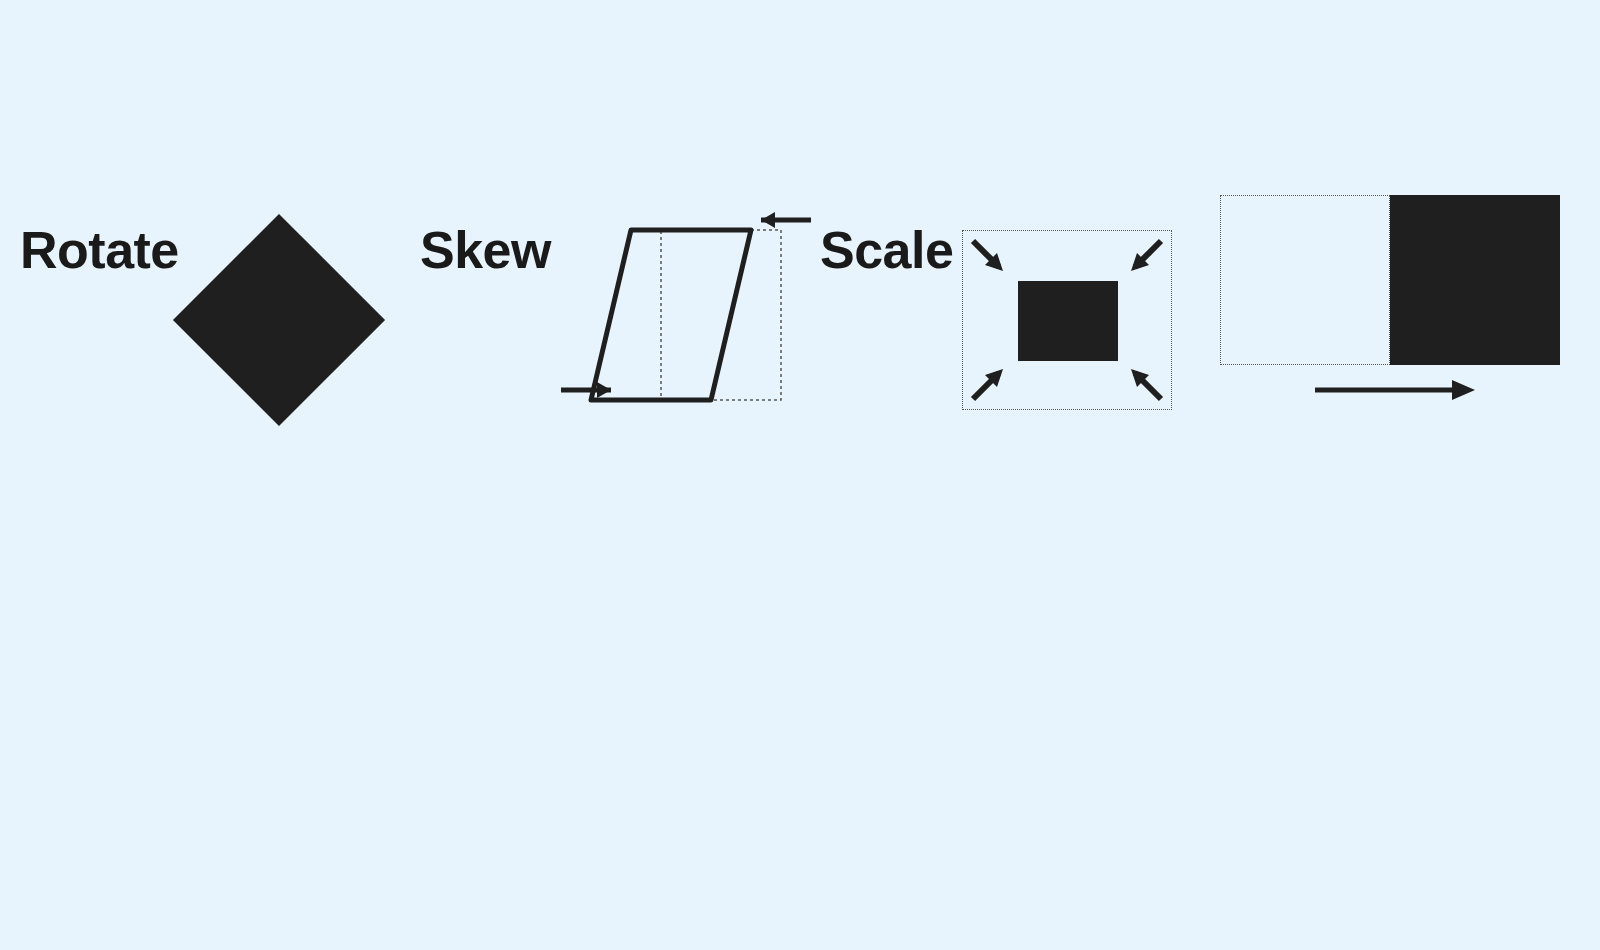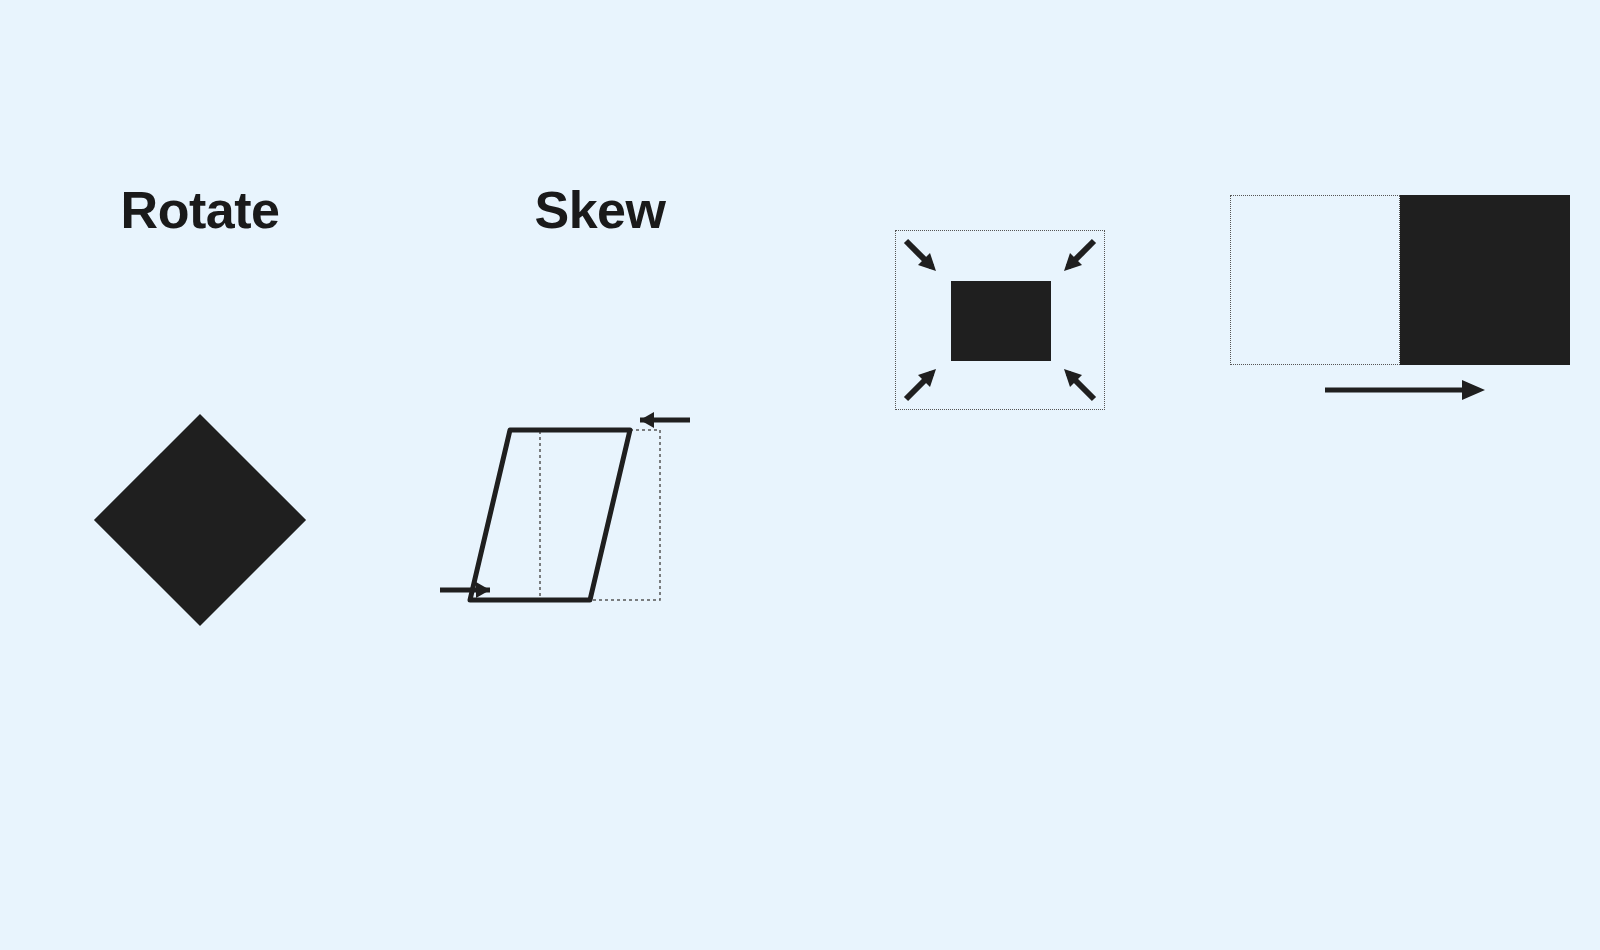--- a/index.html
+++ b/index.html
@@ -16,21 +16,21 @@
     body {
       background: #e8f4fd;
       display: flex;
       align-items: flex-start;
       justify-content: center;
       padding-top: 180px;
       gap: 40px;
     }
     .panel {
       display: flex;
-      flex-direction: column;
+      flex-direction: row;
       align-items: center;
       width: 360px;
     }
     .label {
       font-size: 52px;
       font-weight: 600;
       color: #1a1a1a;
       letter-spacing: -0.5px;
       margin-bottom: 140px;
     }
@@ -126,20 +126,21 @@
 
       <g>
         <line x1="10" y1="210" x2="60" y2="210" stroke="#1f1f1f" stroke-width="5"></line>
         <polygon points="60,210 46,202 46,218" fill="#1f1f1f"></polygon>
       </g>
     </svg>
   </div>
 </div>
 
 <div class="panel">
+  <div class="label">Scale</div>
   <div class="figure-box">
     <div class="scale-outer">
       <div class="scale-inner"></div>
 
       <svg class="scale-arrow" style="top:6px;left:6px" width="45" height="45">
         <line x1="4" y1="4" x2="30" y2="30" stroke="#1f1f1f" stroke-width="6"></line>
         <polygon points="34,34 16,28 28,16" fill="#1f1f1f"></polygon>
       </svg>
       <svg class="scale-arrow" style="top:6px;right:6px" width="45" height="45">
         <line x1="41" y1="4" x2="15" y2="30" stroke="#1f1f1f" stroke-width="6"></line>

